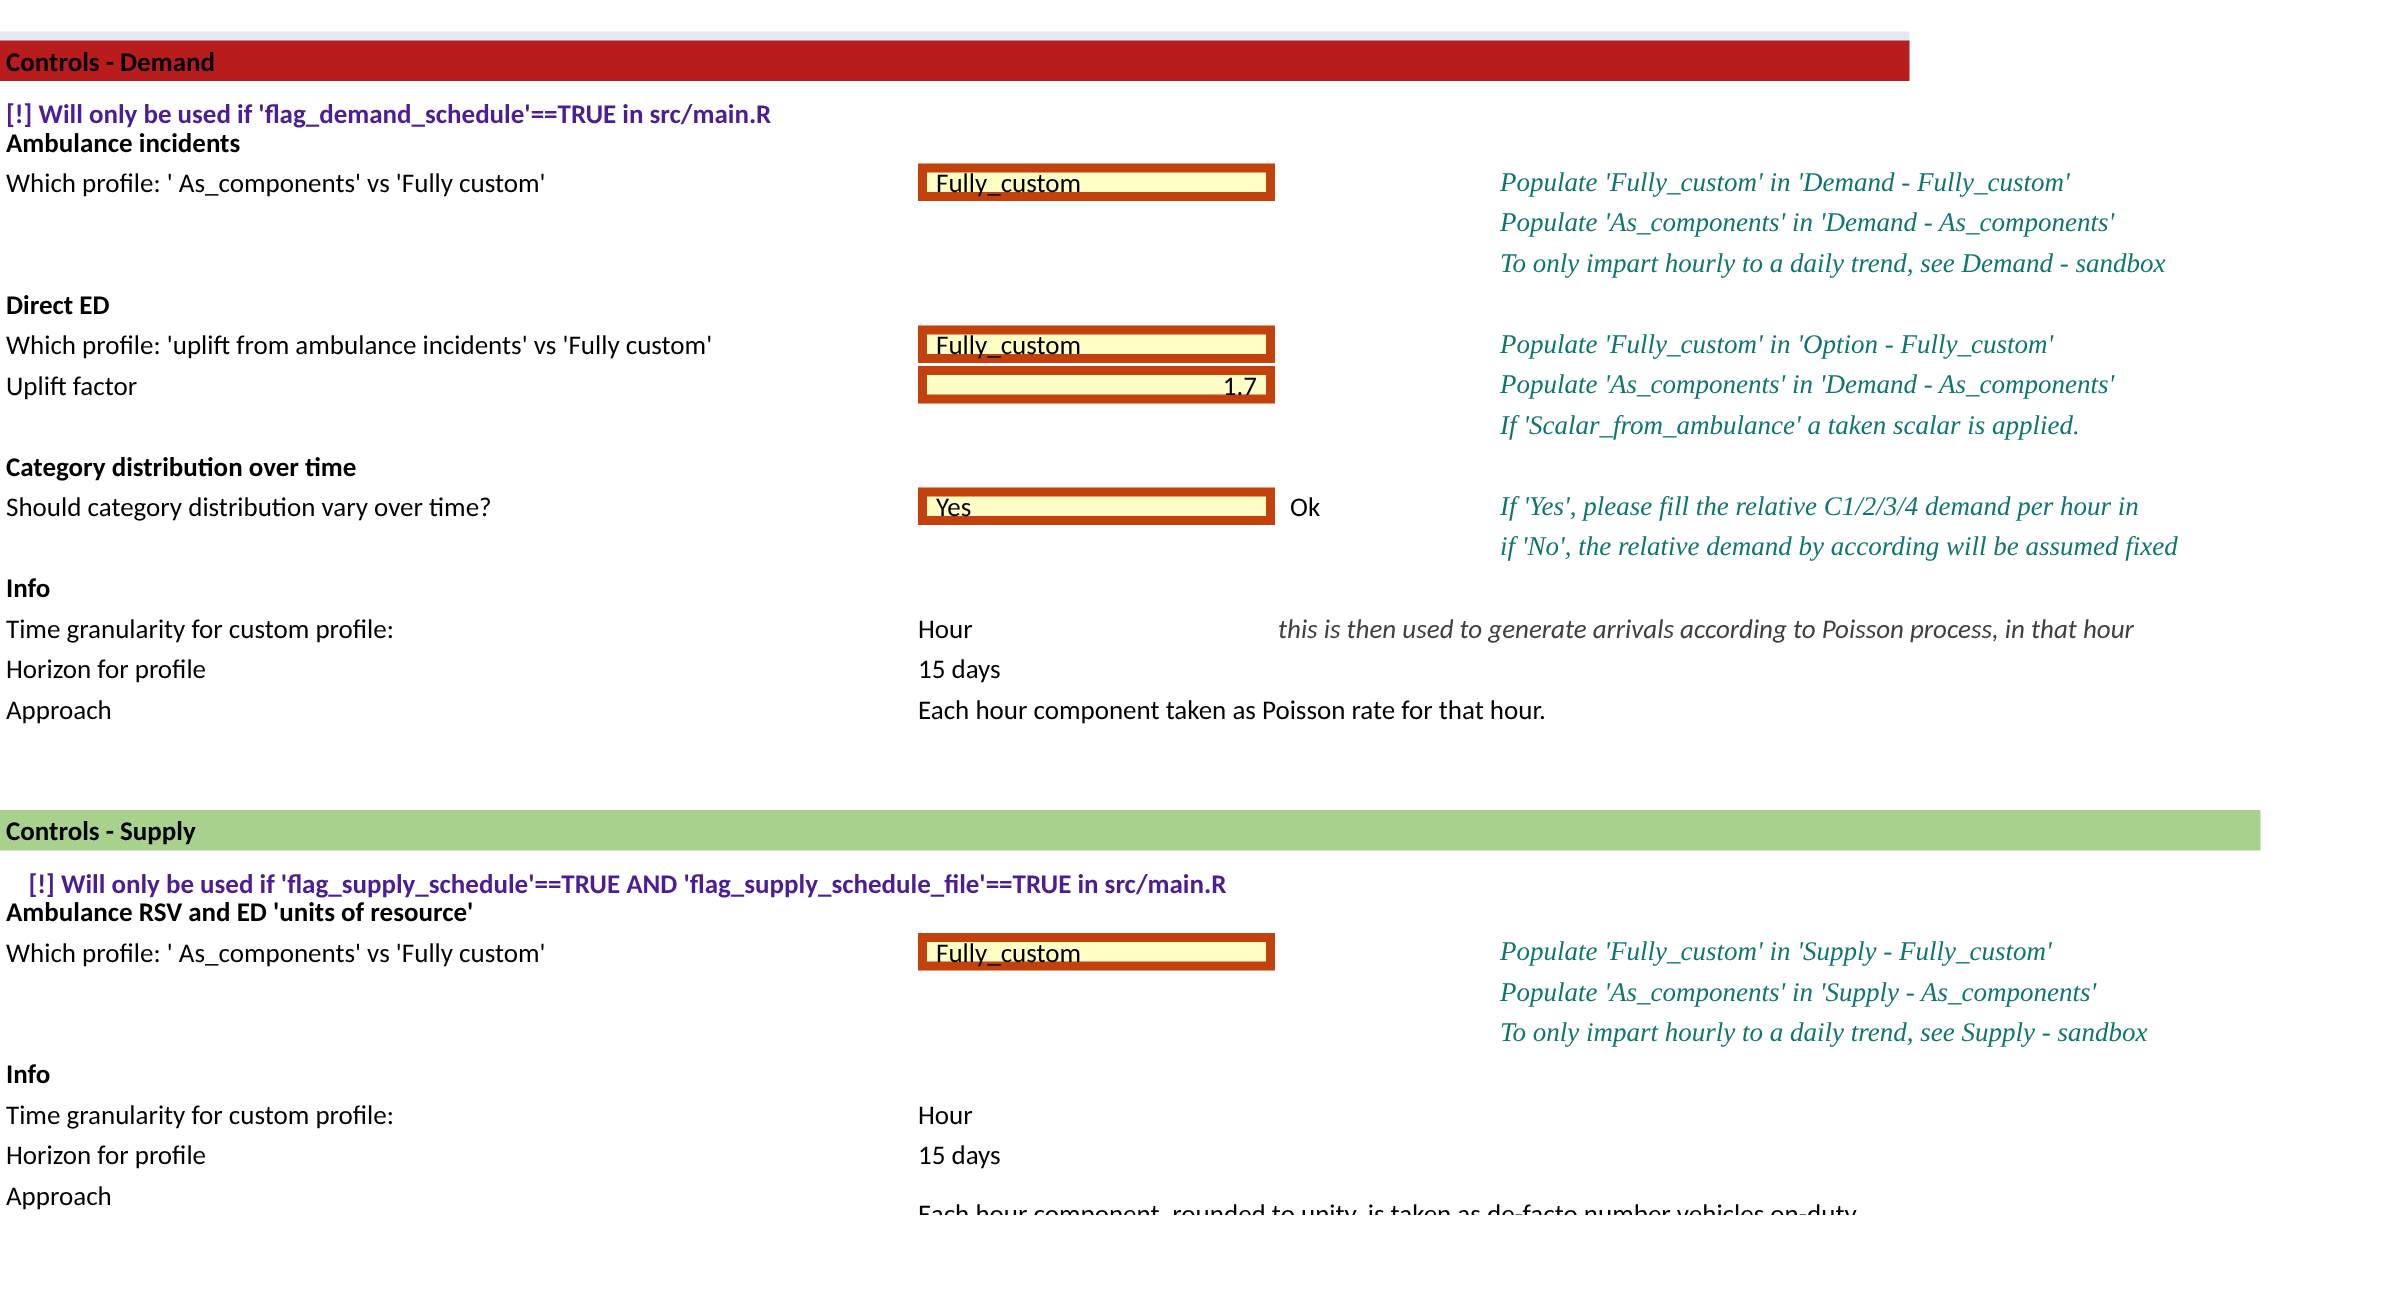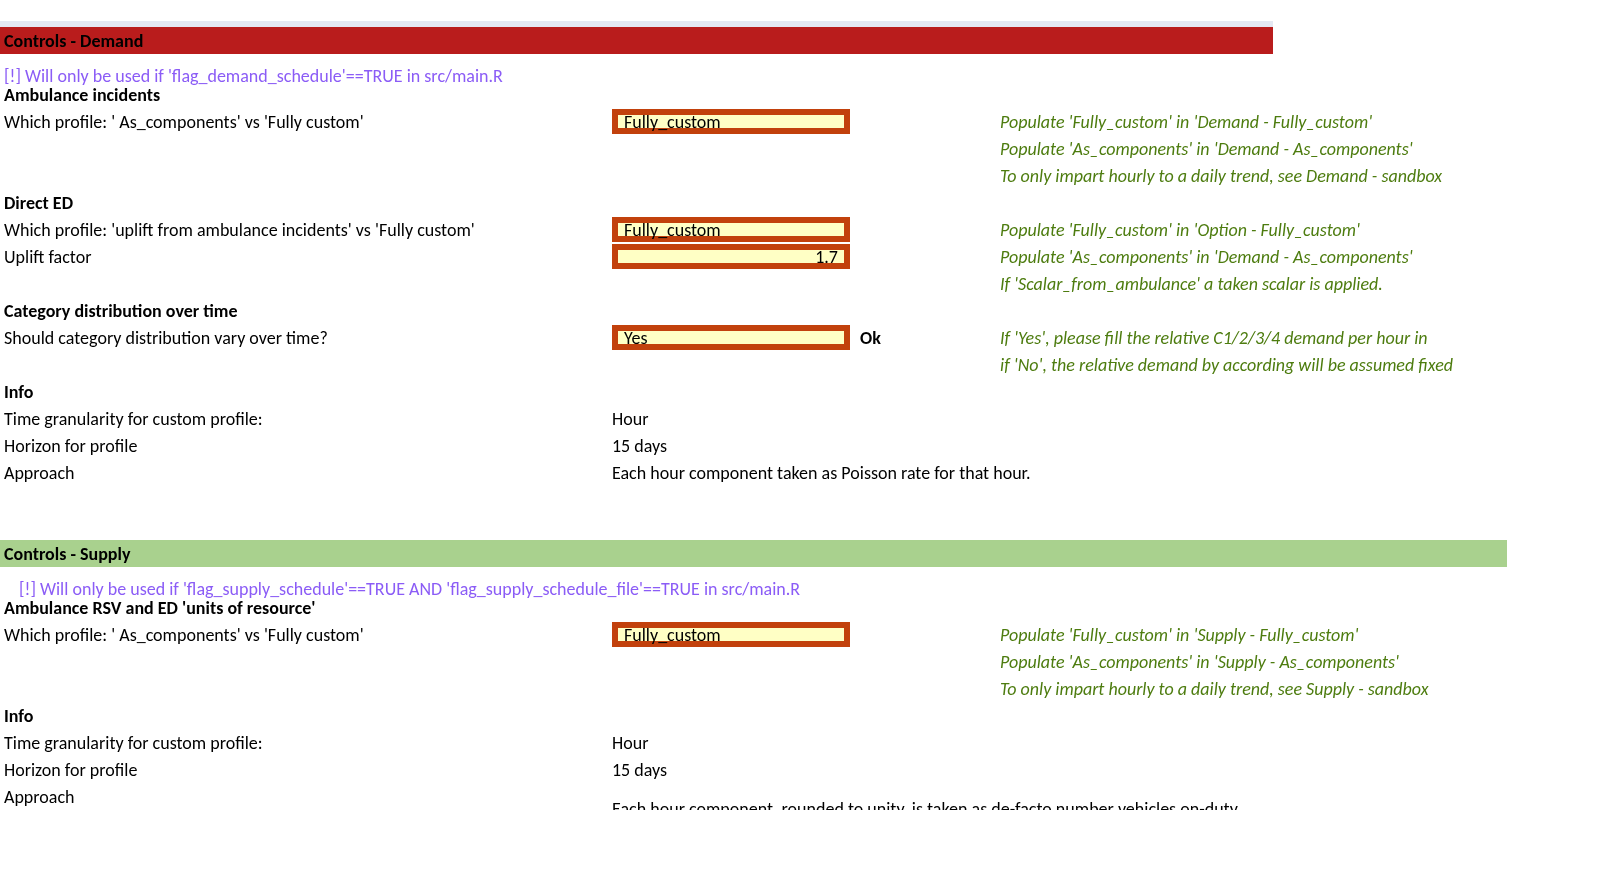--- a/index.html
+++ b/index.html
@@ -15,36 +15,36 @@
   .row { display: flex; align-items: stretch; height: 27px; }
   .col-a { width: 612px; padding-left: 4px; display: flex; align-items: center; }
   .col-b { width: 240px; display: flex; align-items: center; }
   .col-c { width: 140px; padding-left: 8px; display: flex; align-items: center; }
   .col-d { flex: 1; padding-left: 8px; display: flex; align-items: center; overflow: hidden; white-space: nowrap; }
 
   .hdr-controls { background: #e4e8f2; font-weight: bold; width: 1273px; padding-left:4px; display:flex; align-items:center; height:27px;margin-top:21px;}
   .hdr-demand   { background: #b91c1c; font-weight: bold; width: 1273px; padding-left:4px; display:flex; align-items:center; height:27px;}
   .hdr-supply   { background: #a9d18e; font-weight: bold; width: 1507px; padding-left:4px; display:flex; align-items:center; height:27px;}
 
-  .warn { color: #8b5cf6; font-weight: normal; margin-top: 16px; }
+  .warn { color: #4c1d95; font-weight: bold; margin-top: 16px; }
   .bold { font-weight: bold; }
-  .note-italic { color: #4d7c0f; font-style: italic; }
+  .note-italic { color: #0f766e; font-style: italic; font-family: Liberation Serif, serif; }
   .note-gray-italic { color: #404040; font-style: italic; }
 
   .input-cell {
     background: #ffffc5;
     border: 6px solid #c2410c;
     width: 238px;
     height: 25px;
     padding: 0 6px;
     display: flex;
     align-items: center;
   }
   .input-cell.right { justify-content: flex-end; }
-  .ok { font-weight: bold; }
+  .ok { font-weight: normal; }
 </style>
 </head>
 <body>
 
 <div class="sheet">
 
   <div class="row">
     <div class="hdr-controls">CONTROLS</div>
   </div>
 
@@ -124,20 +124,21 @@
     <div class="col-d note-italic">if 'No', the relative demand by according will be assumed fixed</div>
   </div>
 
   <div class="row">
     <div class="col-a bold">Info</div>
   </div>
   <div class="row">
     <div class="col-a">Time granularity for custom profile:</div>
     <div class="col-b">Hour</div>
     <div class="col-c"></div>
+    <div class="col-d note-gray-italic" style="padding-left:0; margin-left:-140px;">this is then used to generate arrivals according to Poisson process, in that hour</div>
   </div>
   <div class="row">
     <div class="col-a">Horizon for profile</div>
     <div class="col-b">15 days</div>
   </div>
   <div class="row">
     <div class="col-a">Approach</div>
     <div class="col-b" style="width:auto; white-space:nowrap;">Each hour component taken as Poisson rate for that hour.</div>
   </div>
 

